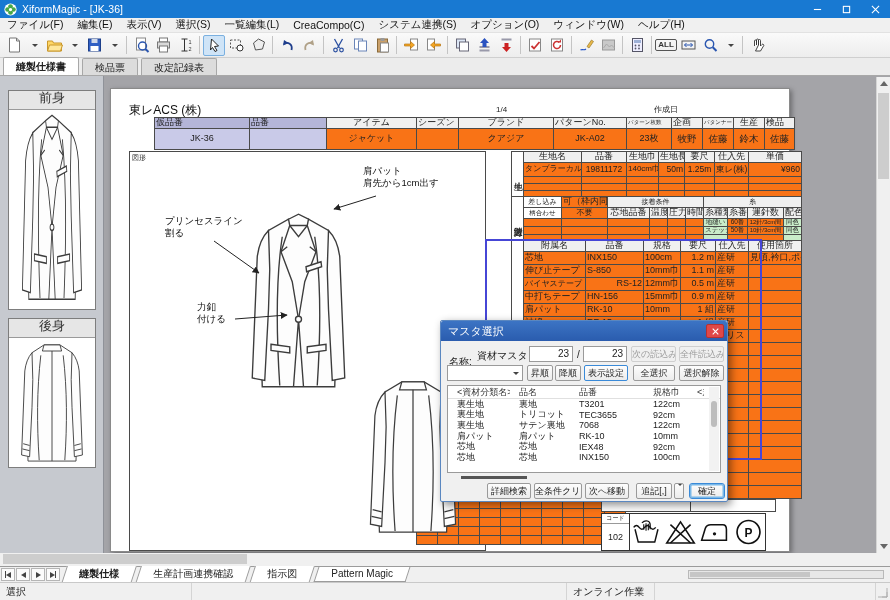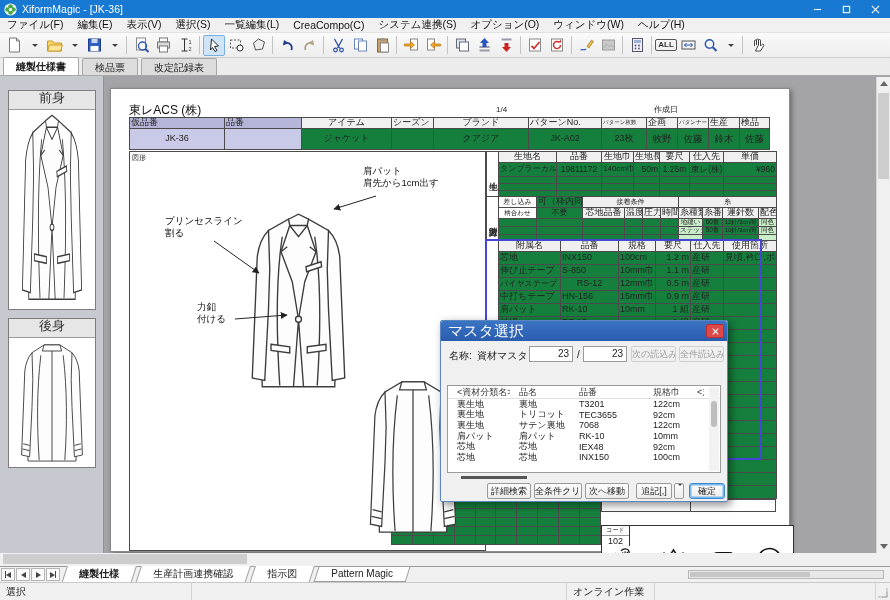--- a/index.html
+++ b/index.html
@@ -58,41 +58,41 @@
 
   
   .page { position:absolute; left:110px; top:88px; width:680px; height:464px;
           background:#fff; border:1px solid #8a8a8a; box-shadow:2px 2px 5px rgba(0,0,0,.35); z-index:10; }
   .company { position:absolute; left:18px; top:13px; font-size:12px; color:#111; }
   .dtitle { position:absolute; left:205px; top:6px; font-size:15.5px; letter-spacing:1px; color:#111; }
   .dtitle .hl { background:#b5e8b5; }
   .pageno { position:absolute; left:385px; top:16px; font-size:8px; }
   .created { position:absolute; left:543px; top:15px; font-size:8px; }
 
-  table.t { position:absolute; border-collapse:collapse; table-layout:fixed; background:#15803d; }
+  table.t { position:absolute; border-collapse:collapse; table-layout:fixed; background:#f97316;margin-left:25px; }
   table.t td { border:1px solid #4a4a4a; font-size:9px; padding:0 1px; overflow:hidden;
                white-space:nowrap; line-height:1.05; text-align:center; vertical-align:middle; }
   td.side { writing-mode:vertical-rl; text-orientation:upright; font-size:7px; padding:0;
             letter-spacing:0; background:#fff; }
   td.th { font-size:6.5px; background:#f0f0f0; color:#222; height:11px; }
   td.lav { background:#b4b5d8; }
   td.lavv { background:#c9cae8; }
   .iv td { height:21px; font-size:10.5px; }
   .grn { background:#c9ecc9; }
   td.xs { font-size:5.5px; }
   .figlabel { position:absolute; left:21px; top:64px; font-size:7px; color:#222; }
   .figbox { position:absolute; left:18px; top:62px; width:357px; height:400px;
             border:1px solid #4a4a4a; }
   .note { position:absolute; font-size:9.5px; color:#101010; line-height:1.25; z-index:3; }
   .blueSel { position:absolute; left:374px; top:150px; width:277px; height:221px;
              border:2px solid #4646d6; pointer-events:none; z-index:12; }
 
   
-  .carebox { position:absolute; left:490px; top:436px; width:193px; height:38px;
-             border:1px solid #333; display:flex; background:#fff;flex-direction:column; }
+  .carebox { position:absolute; left:490px; top:424px; width:165px; height:38px;
+             border:1px solid #333; display:flex; background:#fff; }
   .ccode { width:28px; border-right:1px solid #333; display:flex; flex-direction:column;
            align-items:center; justify-content:center; }
   .ccode .cl { font-size:6px; border-bottom:1px solid #999; width:100%; text-align:center; }
   .ccode .cv { font-size:9px; flex:1; display:flex; align-items:center; }
   .csyms { flex:1; display:flex; align-items:center; justify-content:space-around; }
   .csyms svg { height:28px; }
   .cptext { font-size:13px; font-weight:bold; }
 
   
   .vscroll { position:absolute; left:876px; top:77px; width:14px; height:476px; background:#f0f0f0;
@@ -120,21 +120,21 @@
 
   
   .statusbar { position:absolute; left:0; top:582px; width:890px; height:18px; background:#f0f0f0;
                border-top:1px solid #c9c9c9; display:flex; align-items:center; font-size:10px; z-index:21; }
   .seg { height:100%; display:flex; align-items:center; padding:0 6px; border-right:1px solid #d4d4d4; }
 
   
   .dialog { position:absolute; left:440px; top:320px; width:288px; height:182px; background:#f0f0f0;
             border:1px solid #5a87c0; box-shadow:3px 3px 8px rgba(0,0,0,.45); z-index:60;
             border-radius:2px; }
-  .dlg-title { height:20px; background:linear-gradient(#3c74c4,#2a5cae); color:#fff; font-size:15px;
+  .dlg-title { height:20px; background:linear-gradient(#3c74c4,#2a5cae); color:#fff; font-size:11px;
                display:flex; align-items:center; padding-left:7px; border-radius:2px 2px 0 0; }
   .dlg-close { position:absolute; right:3px; top:3px; width:18px; height:14px; background:#df4848;
                border:1px solid #b83030; border-radius:2px; display:flex; align-items:center;
                justify-content:center; }
   .dlg-close svg { width:7px; height:7px; }
   .dlg-row1 { position:absolute; left:0; top:25px; width:100%; height:17px; font-size:10px; }
   .dlg-row2 { position:absolute; left:0; top:44px; width:100%; height:17px; }
   .fld { position:absolute; height:16px; background:#fff; border:1px solid #9a9a9a;
          font-size:10px; text-align:right; padding:1px 3px 0 0; }
   .btn { position:absolute; height:16px; background:linear-gradient(#fdfdfd,#ececec);
@@ -488,21 +488,21 @@
           <tr>
         <td class="th lav" style="text-align:left">仮品番</td>
         <td class="th lav" style="text-align:left">品番</td>
         <td class="th" style="text-align:center">アイテム</td>
         <td class="th" style="text-align:left">シーズン</td>
         <td class="th" style="text-align:center">ブランド</td>
         <td class="th" style="text-align:left">パターンNo.</td>
         <td class="th" style="text-align:left;font-size:5.5px">パターン枚数</td>
         <td class="th" style="text-align:left">企画</td>
         <td class="th" style="text-align:left;font-size:5.5px">パタンナー</td>
-        <td class="th" style="text-align:left">生産</td>
+        <td class="th" style="text-align:center">生産</td>
         <td class="th" style="text-align:left">検品</td>
       </tr>
       <tr class="iv">
         <td class="lavv">JK-36</td>
         <td class="lavv"></td>
         <td>ジャケット</td>
         <td></td>
         <td>クアジア</td>
         <td>JK-A02</td>
         <td>23枚</td>
@@ -707,21 +707,21 @@
       <tr style="height:13px">
         <td style="text-align:left">伸び止テープ</td>
             <td style="text-align:left">S-850</td>
         <td style="text-align:right">10mm巾</td>
             <td style="text-align:right">1.1 m</td>
         <td style="text-align:left">産研</td>
             <td></td>
       </tr>
       <tr style="height:13px">
         <td style="text-align:left;font-size:8px">バイヤステープ</td>
-            <td style="text-align:center">RS-12</td>
+            <td style="text-align:right">RS-12</td>
         <td style="text-align:left">12mm巾</td>
             <td style="text-align:right">0.5 m</td>
         <td style="text-align:left">産研</td>
             <td></td>
       </tr>
       <tr style="height:13px">
         <td style="text-align:left">中打ちテープ</td>
             <td style="text-align:left">HN-156</td>
         <td style="text-align:left">15mm巾</td>
             <td style="text-align:right">0.9 m</td>
@@ -1006,27 +1006,37 @@
   <div class="dialog">
     <div class="dlg-title">
       <span>マスタ選択</span>
       <div class="dlg-close">
         <svg viewBox="0 0 10 10">
             <path d="M1 1l8 8M9 1L1 9" stroke="#fff" stroke-width="1.6"></path>
           </svg>
       </div>
     </div>
     <div class="dlg-row1">
-      <span class="abs" style="left:8px; top:3px;">名称:</span>
+      <span class="abs" style="left:8px; top:9px;">名称:</span>
       <span class="abs" style="left:36px; top:3px;">資材マスタ</span>
       <div class="fld" style="left:88px; width:44px;">23</div>
       <span class="abs" style="left:136px; top:3px;">/</span>
       <div class="fld" style="left:142px; width:44px;">23</div>
       <div class="btn dis" style="left:190px; width:45px;">次の読込み</div>
       <div class="btn dis" style="left:238px; width:45px;">全件読込み</div>
+    </div>
+    <div class="dlg-row2">
+      <div class="combo">
+          <span class="dd"></span>
+        </div>
+      <div class="btn" style="left:86px; width:26px;">昇順</div>
+      <div class="btn" style="left:114px; width:26px;">降順</div>
+      <div class="btn focus" style="left:143px; width:44px;">表示設定</div>
+      <div class="btn" style="left:192px; width:42px;">全選択</div>
+      <div class="btn" style="left:238px; width:45px;">選択解除</div>
     </div>
     <div class="dlg-table">
       <div class="dr hd">
         <span class="dc0">&lt;資材分類名&gt;</span>
           <span class="dc1">品名</span>
         <span class="dc2">品番</span>
           <span class="dc3">規格巾</span>
         <span class="dc4">&lt;規</span>
       </div>
       <div class="dr">

